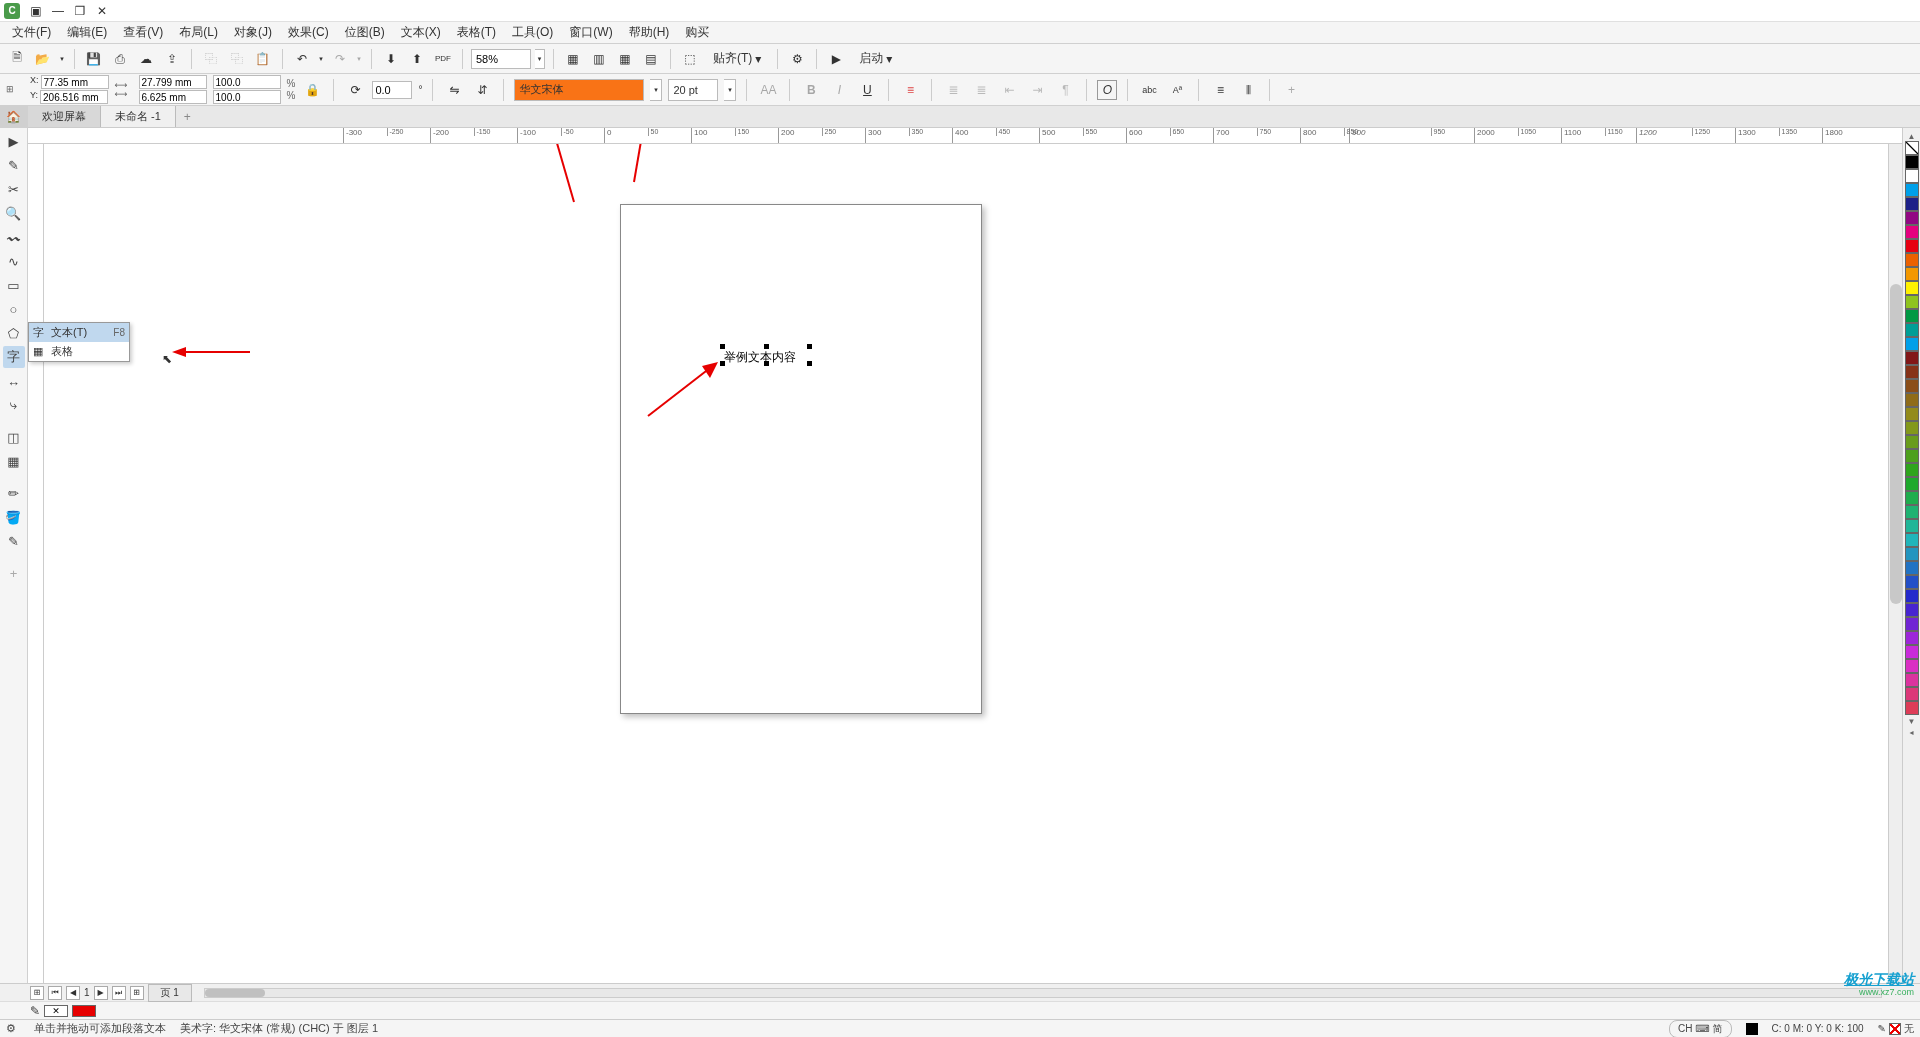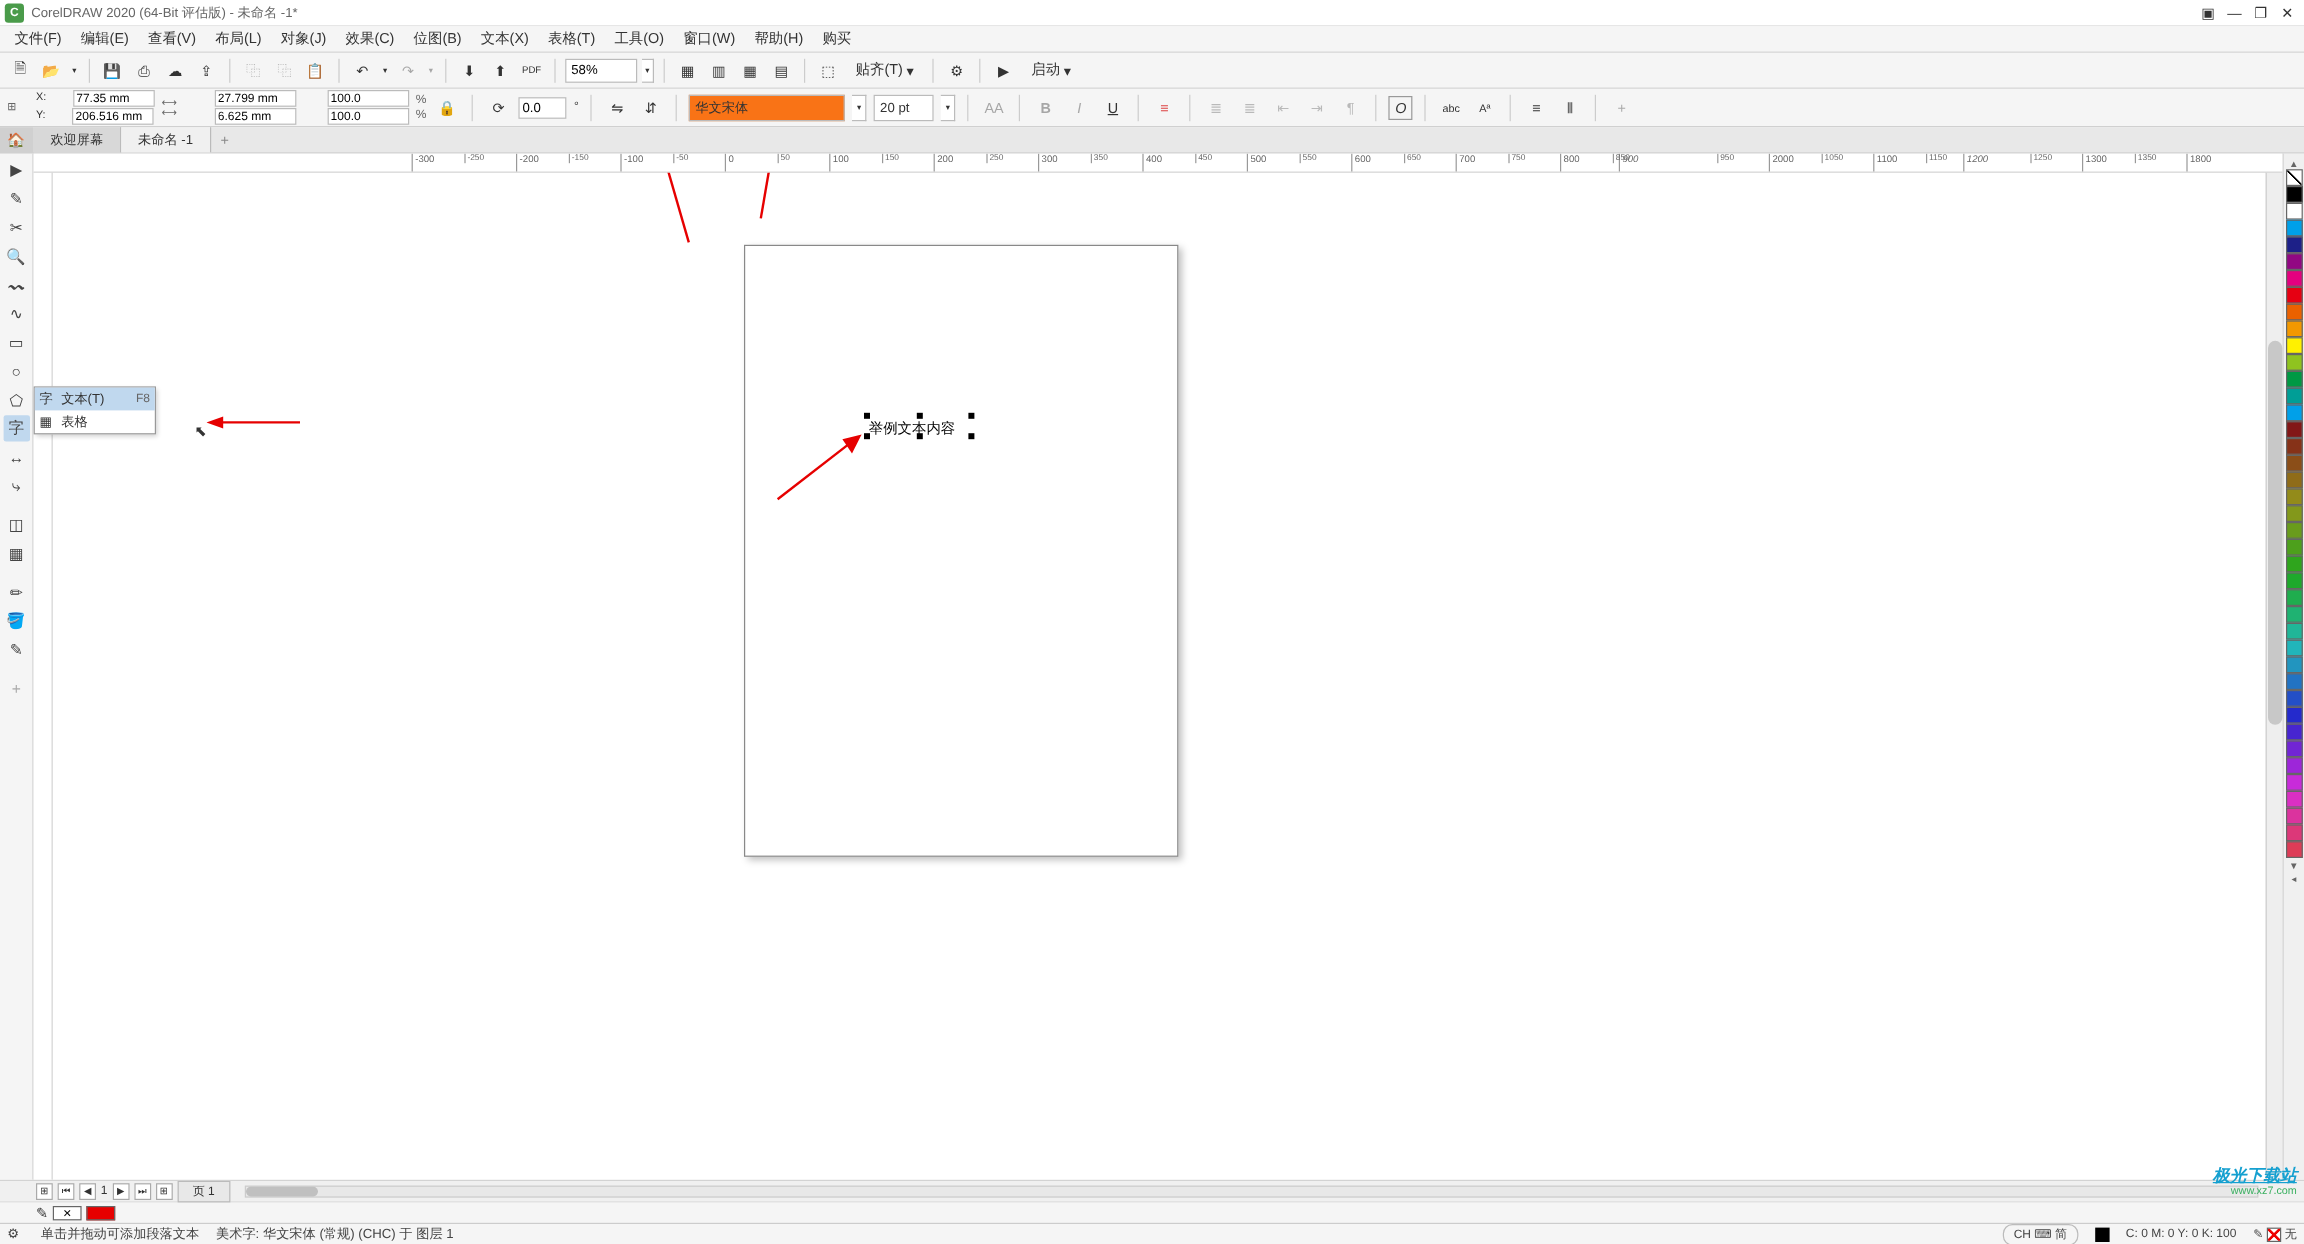--- a/index.html
+++ b/index.html
@@ -21,21 +21,21 @@
 .toolbar1 .tbtn { width: 22px; height: 22px; display: flex; align-items: center; justify-content: center; cursor: pointer; border-radius: 2px; }
 .toolbar1 .sep { width: 1px; height: 20px; background: #ccc; margin: 0 4px; }
 .toolbar1 .zoom { width: 60px; height: 20px; border: 1px solid #bbb; font-size: 11px; padding: 0 4px; background: #fff; }
 .toolbar1 .dd { width: 10px; height: 20px; border: 1px solid #bbb; border-left: none; background: #fff; display: flex; align-items: center; justify-content: center; font-size: 7px; }
 .toolbar1 .label-btn { padding: 2px 8px; font-size: 12px; display: flex; align-items: center; gap: 3px; }
 
 
 .toolbar2 { height: 32px; background: #f5f5f5; display: flex; align-items: center; padding: 0 6px; gap: 6px; border-bottom: 1px solid #d0d0d0; }
 .toolbar2 .xyicon { width: 18px; font-size: 9px; line-height: 9px; color: #666; }
 .toolbar2 .xygrp { display: flex; flex-direction: column; gap: 1px; }
-.toolbar2 .xygrp input { width: 68px; height: 14px; font-size: 10px; border: 1px solid #bbb; padding: 0 2px; margin-left: 20px; }
+.toolbar2 .xygrp input { width: 68px; height: 14px; font-size: 10px; border: 1px solid #bbb; padding: 0 2px; }
 .toolbar2 .pctin { width: 36px; height: 14px; font-size: 10px; border: 1px solid #bbb; padding: 0 2px; }
 .toolbar2 .pct { font-size: 10px; color: #666; }
 .toolbar2 .sep { width: 1px; height: 22px; background: #ccc; margin: 0 4px; }
 .toolbar2 .rot { width: 40px; height: 18px; border: 1px solid #bbb; font-size: 11px; padding: 0 2px; }
 .toolbar2 .tbtn { width: 22px; height: 22px; display: flex; align-items: center; justify-content: center; cursor: pointer; }
 .toolbar2 .font-sel { width: 130px; height: 22px; border: 1px solid #bbb; background: #f97316; font-size: 11px; padding: 0 4px; display: flex; align-items: center; }
 .toolbar2 .font-dd { width: 12px; height: 22px; border: 1px solid #bbb; border-left: none; background: #fff; display: flex; align-items: center; justify-content: center; font-size: 7px; }
 .toolbar2 .size-sel { width: 50px; height: 22px; border: 1px solid #bbb; background: #fff; font-size: 11px; padding: 0 4px; display: flex; align-items: center; }
 .toolbar2 .bi { font-weight: bold; } .toolbar2 .it { font-style: italic; } .toolbar2 .un { text-decoration: underline; }
 
@@ -120,21 +120,20 @@
 
 .watermark { position: absolute; right: 6px; bottom: 38px; font-size: 12px; color: #15a0d0; z-index: 200; text-align: right; line-height: 13px; }
 .watermark .wl { font-weight: bold; font-style: italic; font-size: 14px; text-decoration: underline; }
 .watermark .wu { font-size: 9px; color: #3ab060; }
 </style>
 </head>
 <body>
 
 <div class="titlebar">
   <div class="logo">C</div>
-  <div class="title">CorelDRAW 2020 (64-Bit 评估版) - 未命名 -1*</div>
   <div class="wincontrols">
     <span>▣</span>
     <span>—</span>
     <span>❐</span>
     <span>✕</span>
   </div>
 </div>
 
 <div class="menubar">
   <span>文件(F)</span>

